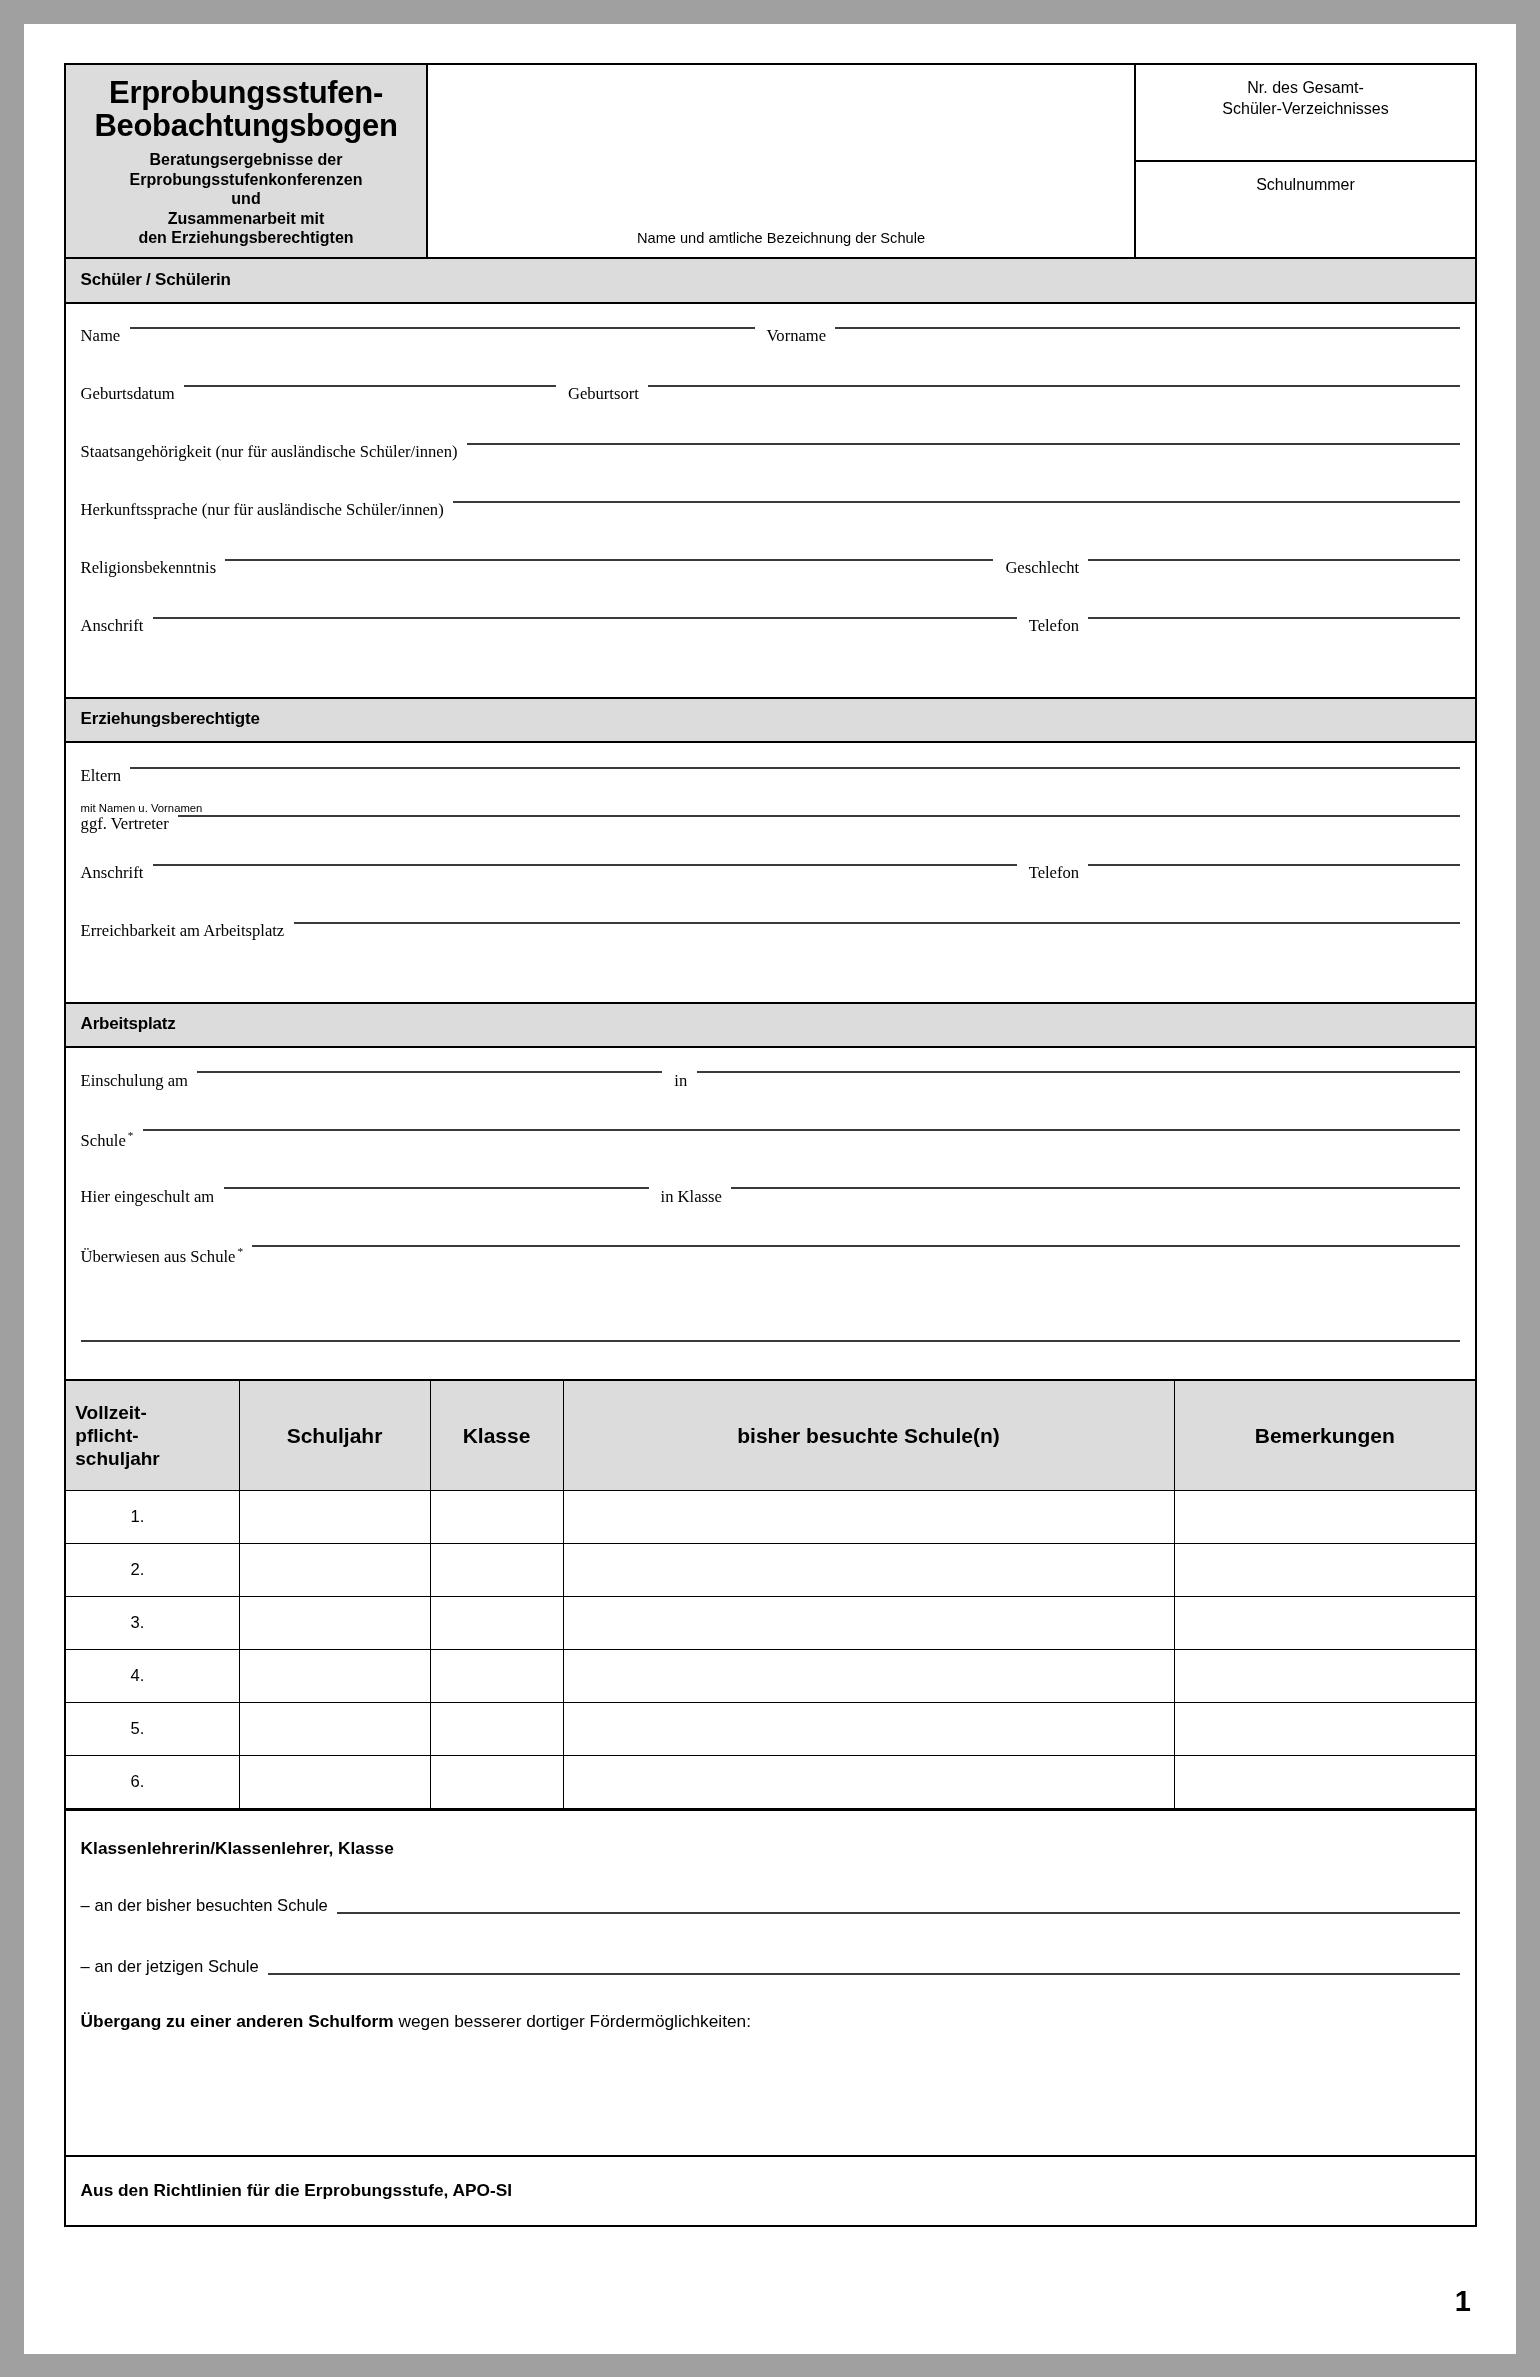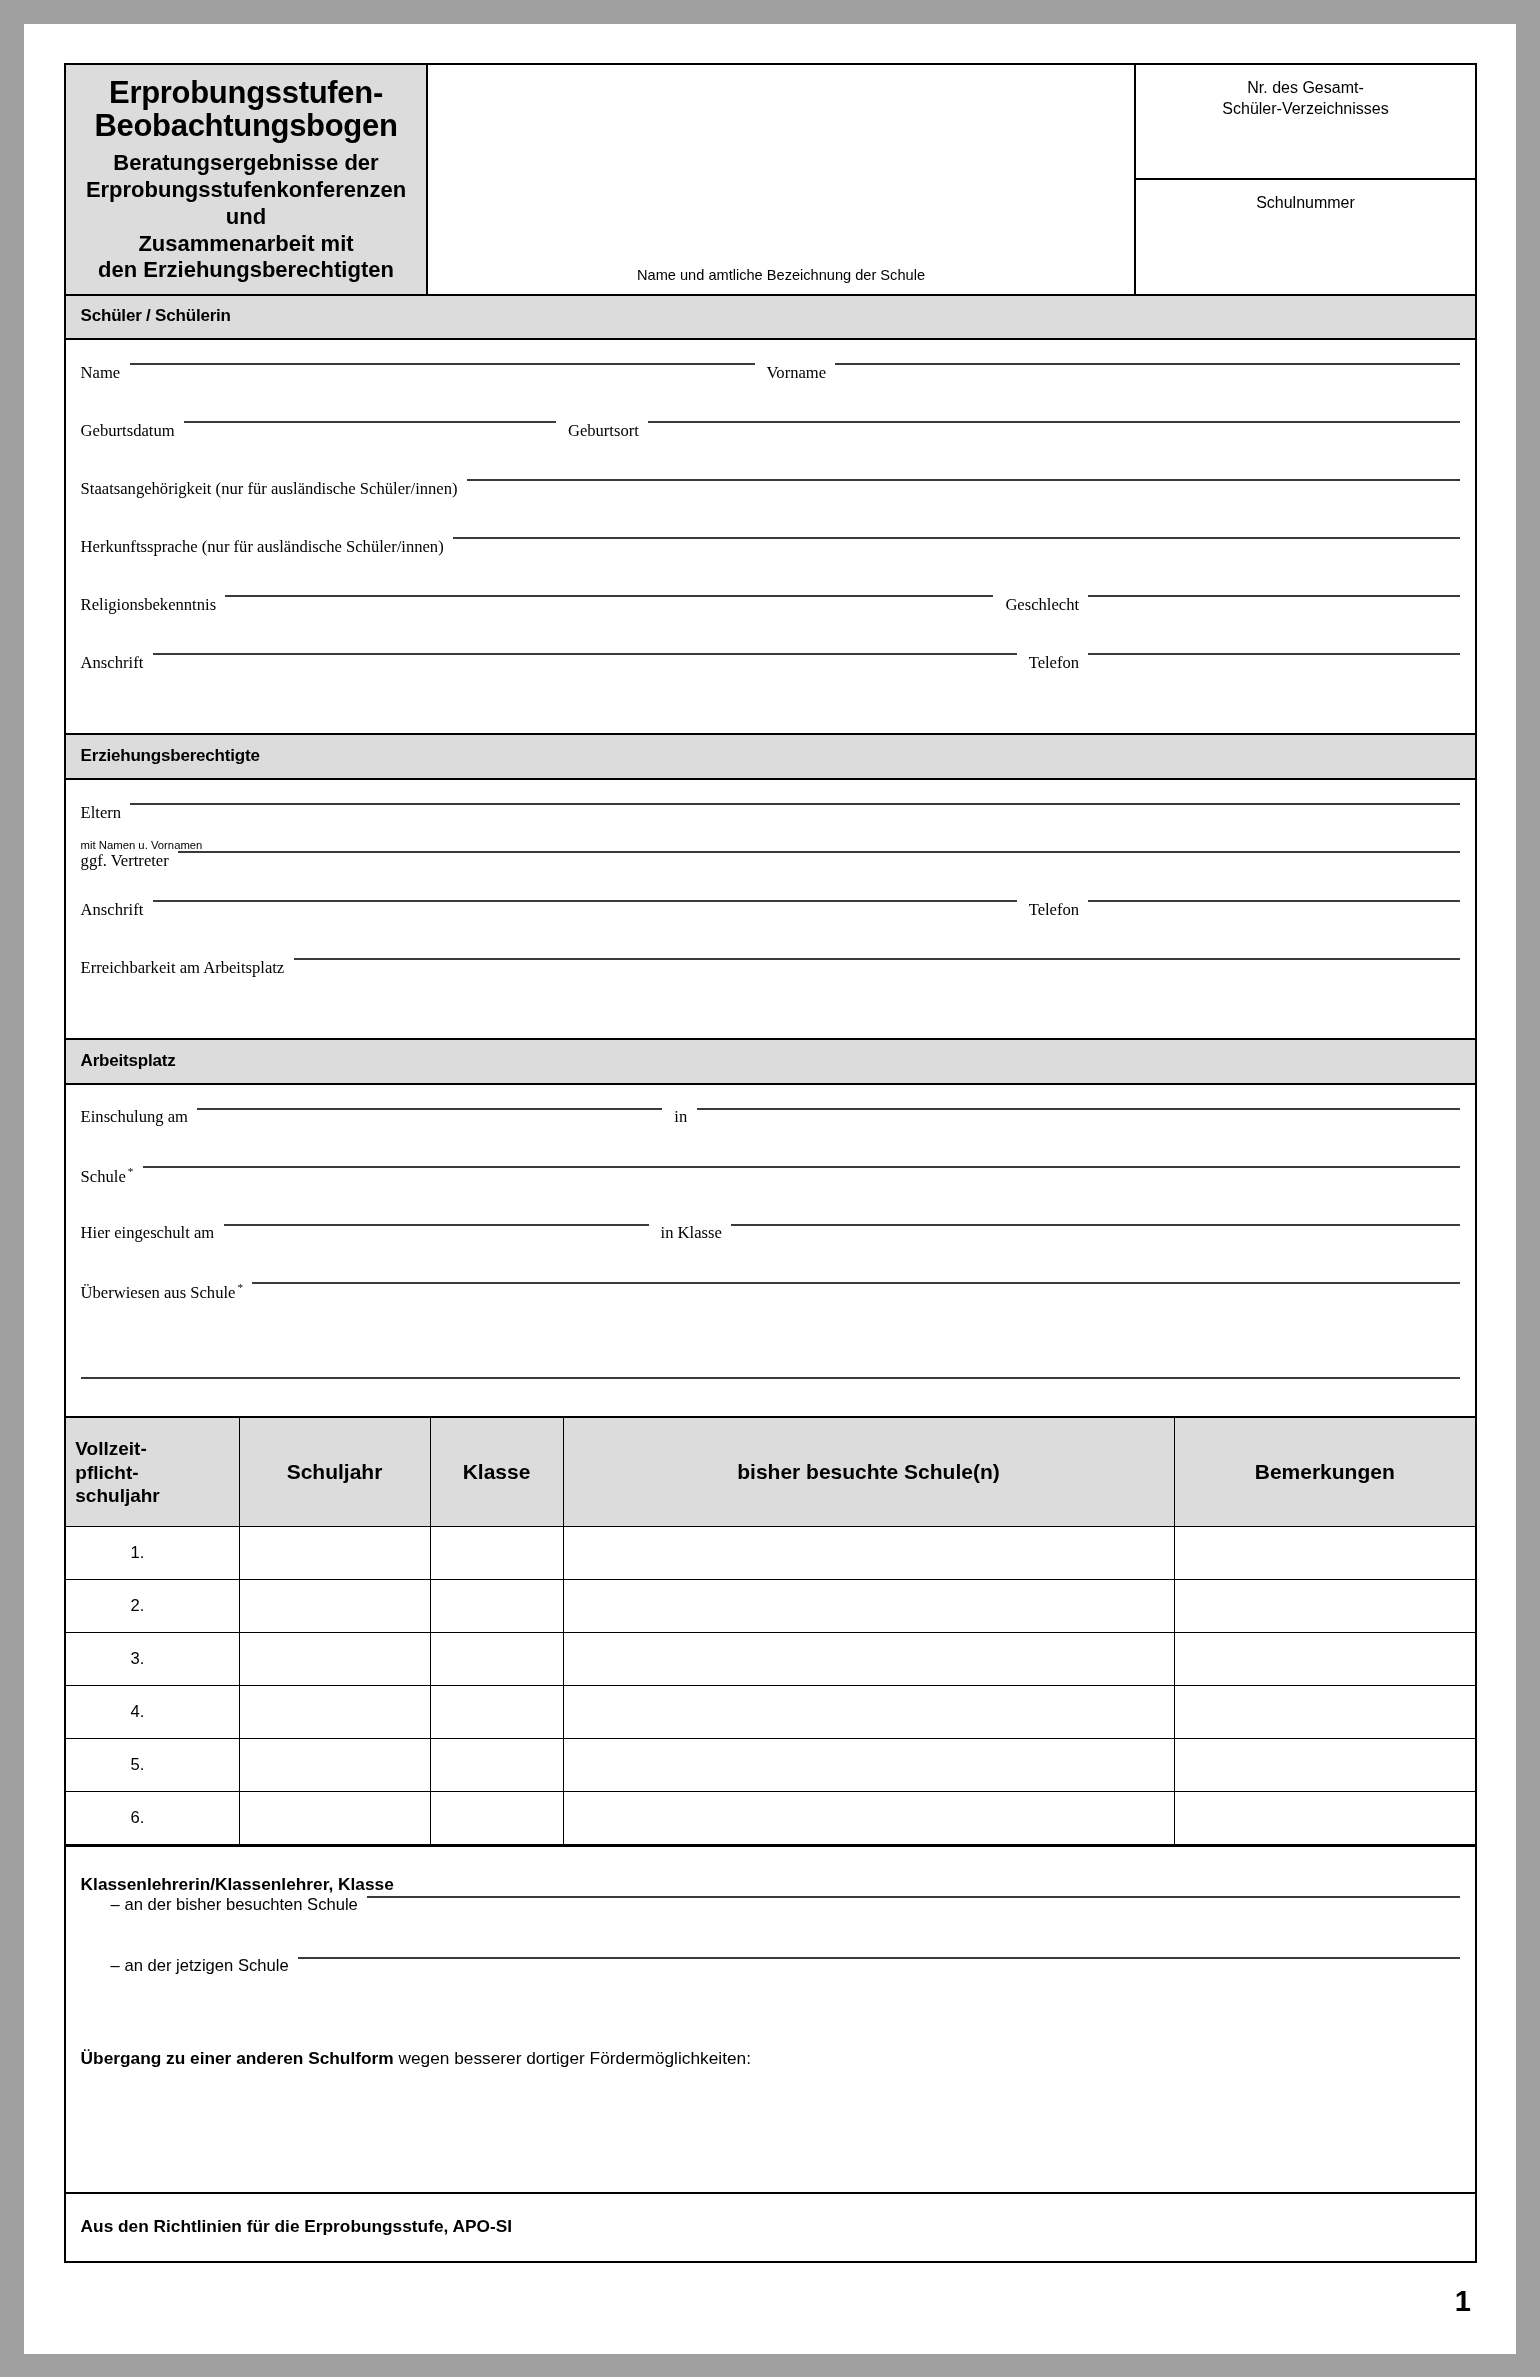--- a/index.html
+++ b/index.html
@@ -48,21 +48,21 @@
     padding: 12px 6.6px 9.3px 6.6px;
     text-align: center;
   }
   .hdr-title .t1 {
     font-size: 31px;
     font-weight: bold;
     line-height: 1.05;
     letter-spacing: -0.3px;
   }
   .hdr-title .t2 {
-    font-size: 22px;
+    font-size: 16px;
     font-weight: bold;
     line-height: 1.22;
     margin-top: 8px;
   }
   .hdr-school {
     flex: 1;
     border-right: 2.7px solid #000;
     position: relative;
     box-sizing: border-box;
   }
@@ -186,25 +186,24 @@
     border-top: 2.7px solid #000;
     padding: 0;
   }
   .bold-head {
     font-size: 17.3px;
     font-weight: bold;
     padding: 26.6px 14.6px 0 14.6px;
   }
   .dashrow {
     display: flex;
-    align-items: flex-start;
+    align-items: flex-end;
     height: 61px;
     padding: 0 14.6px;
     box-sizing: border-box;
-    margin-left: 30px;
   }
   .uebergang {
     font-size: 17.3px;
     padding: 30.5px 14.6px 0 14.6px;
   }
   .uebergang b { font-weight: bold; }
   .uebergang-body { height: 123px; }
   .footer {
     border-top: 2.7px solid #000;
     border-bottom: 2.7px solid #000;

